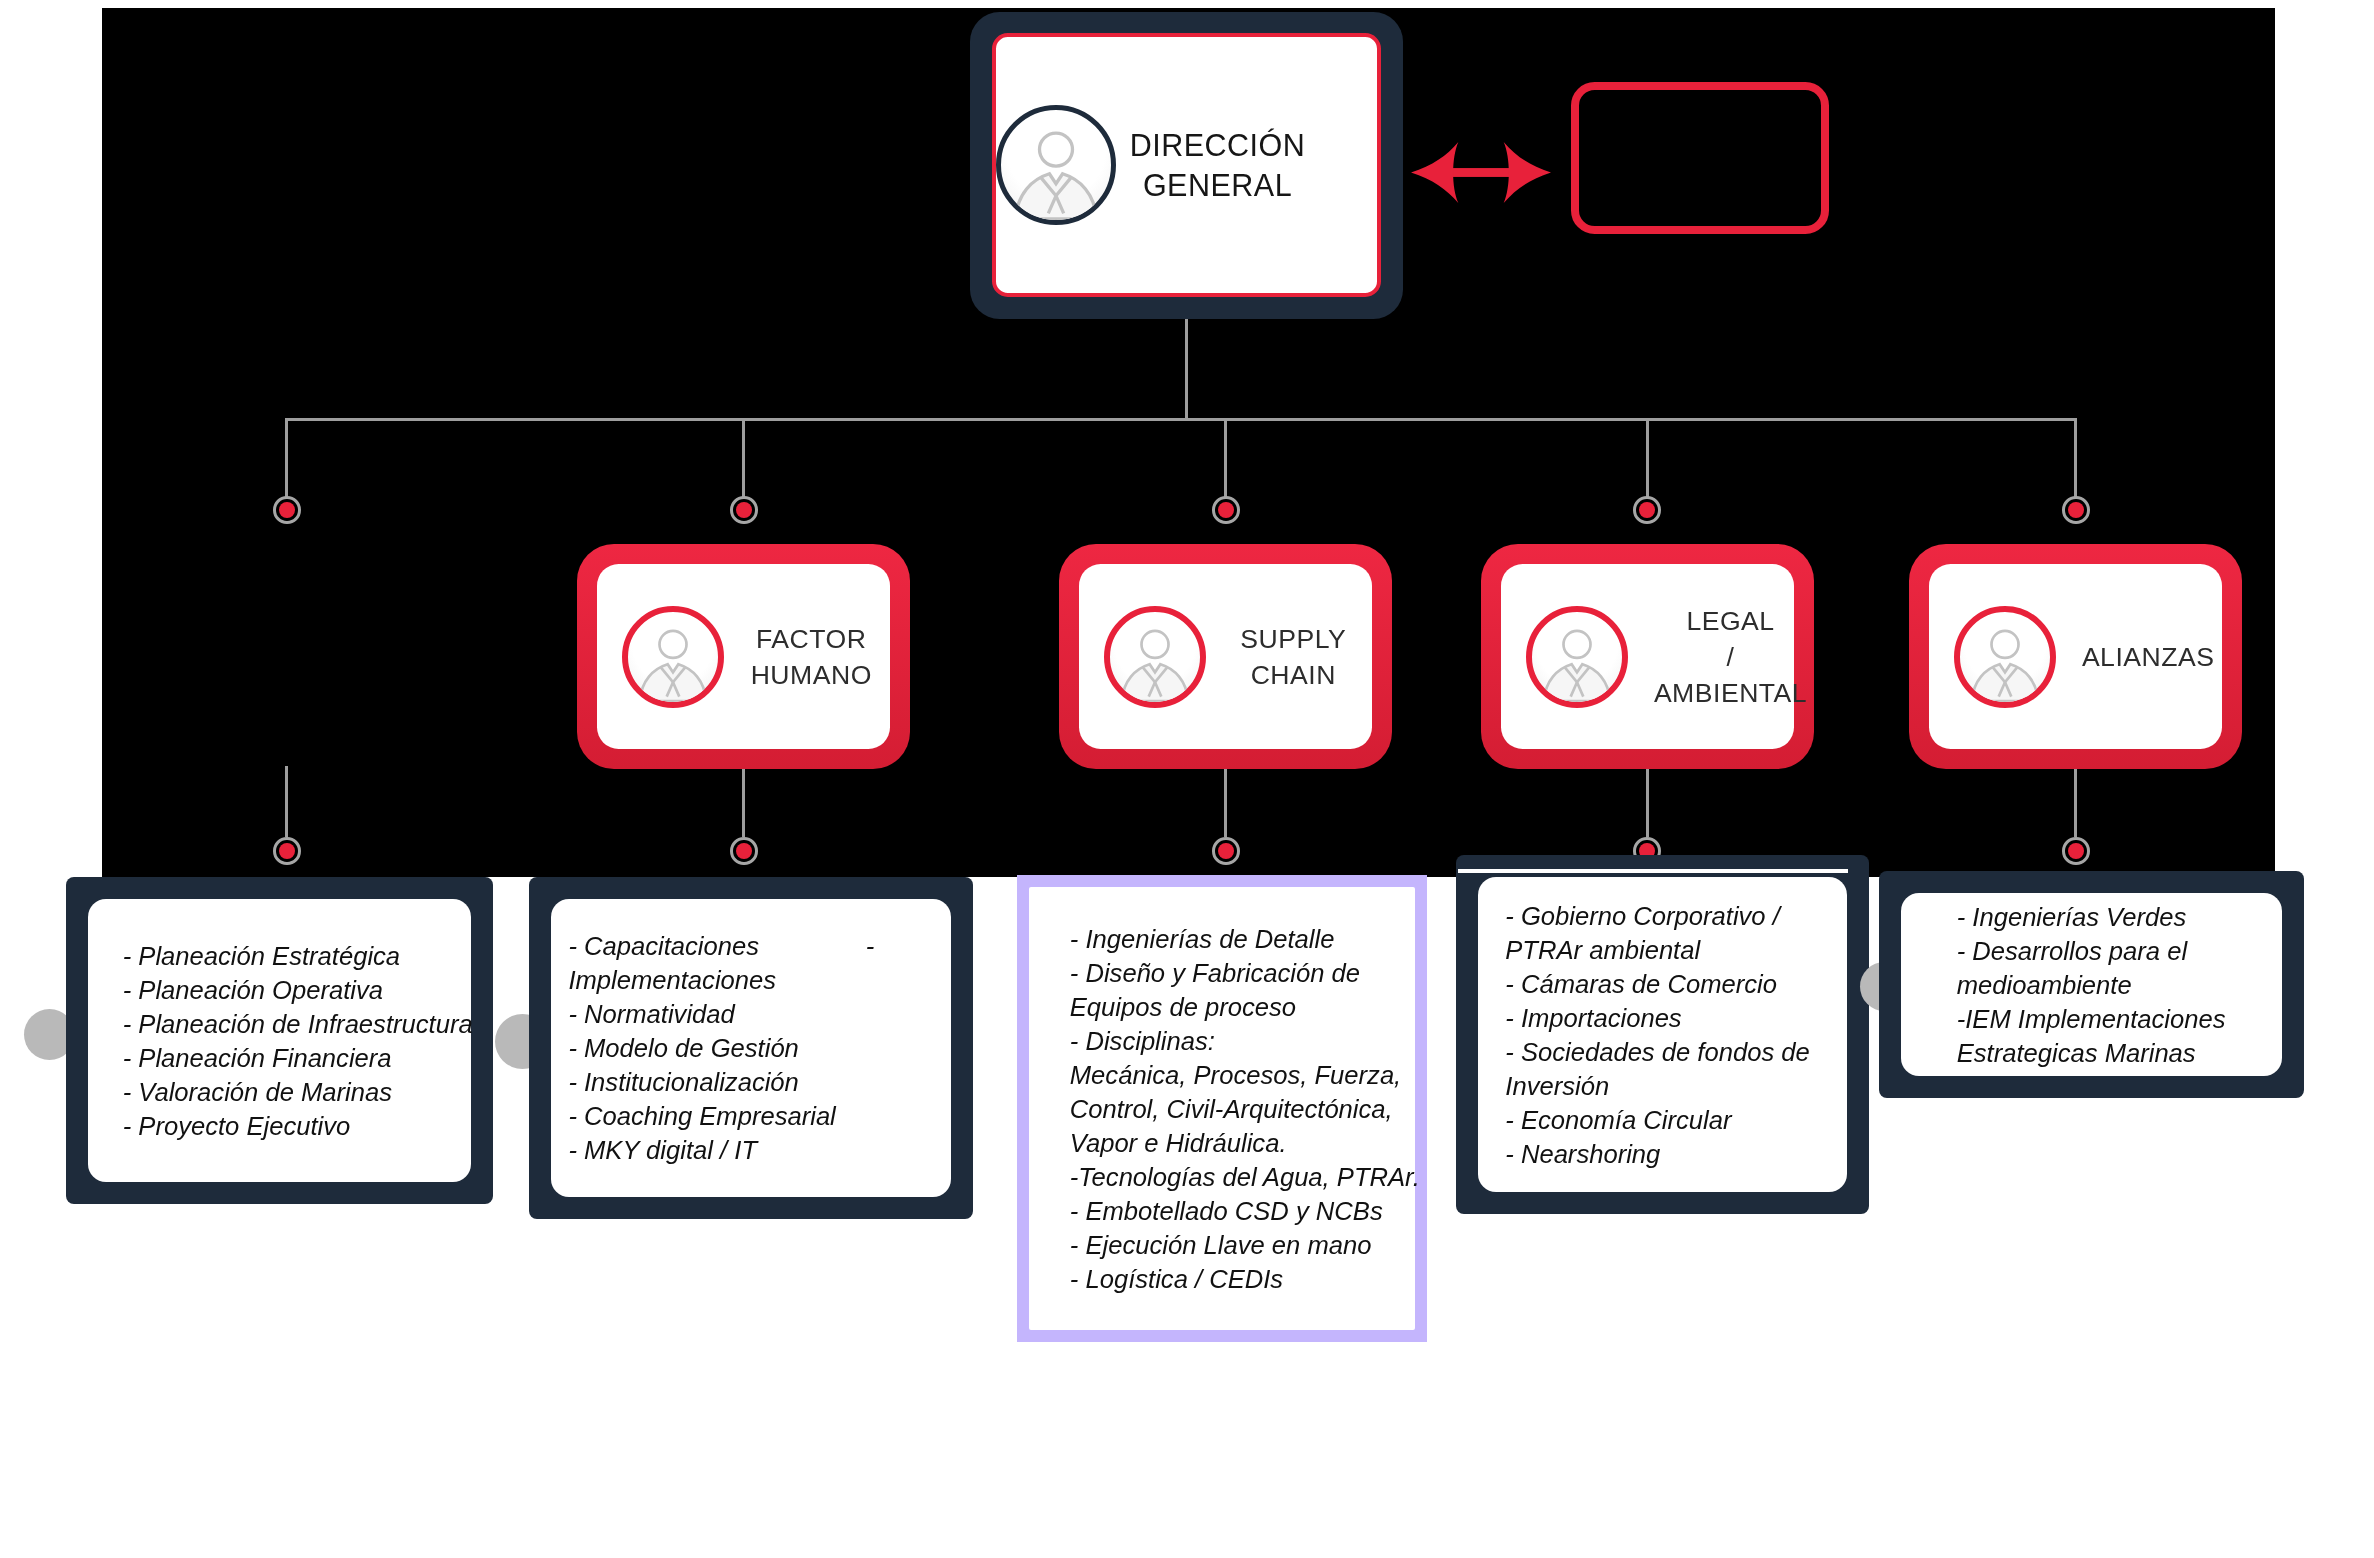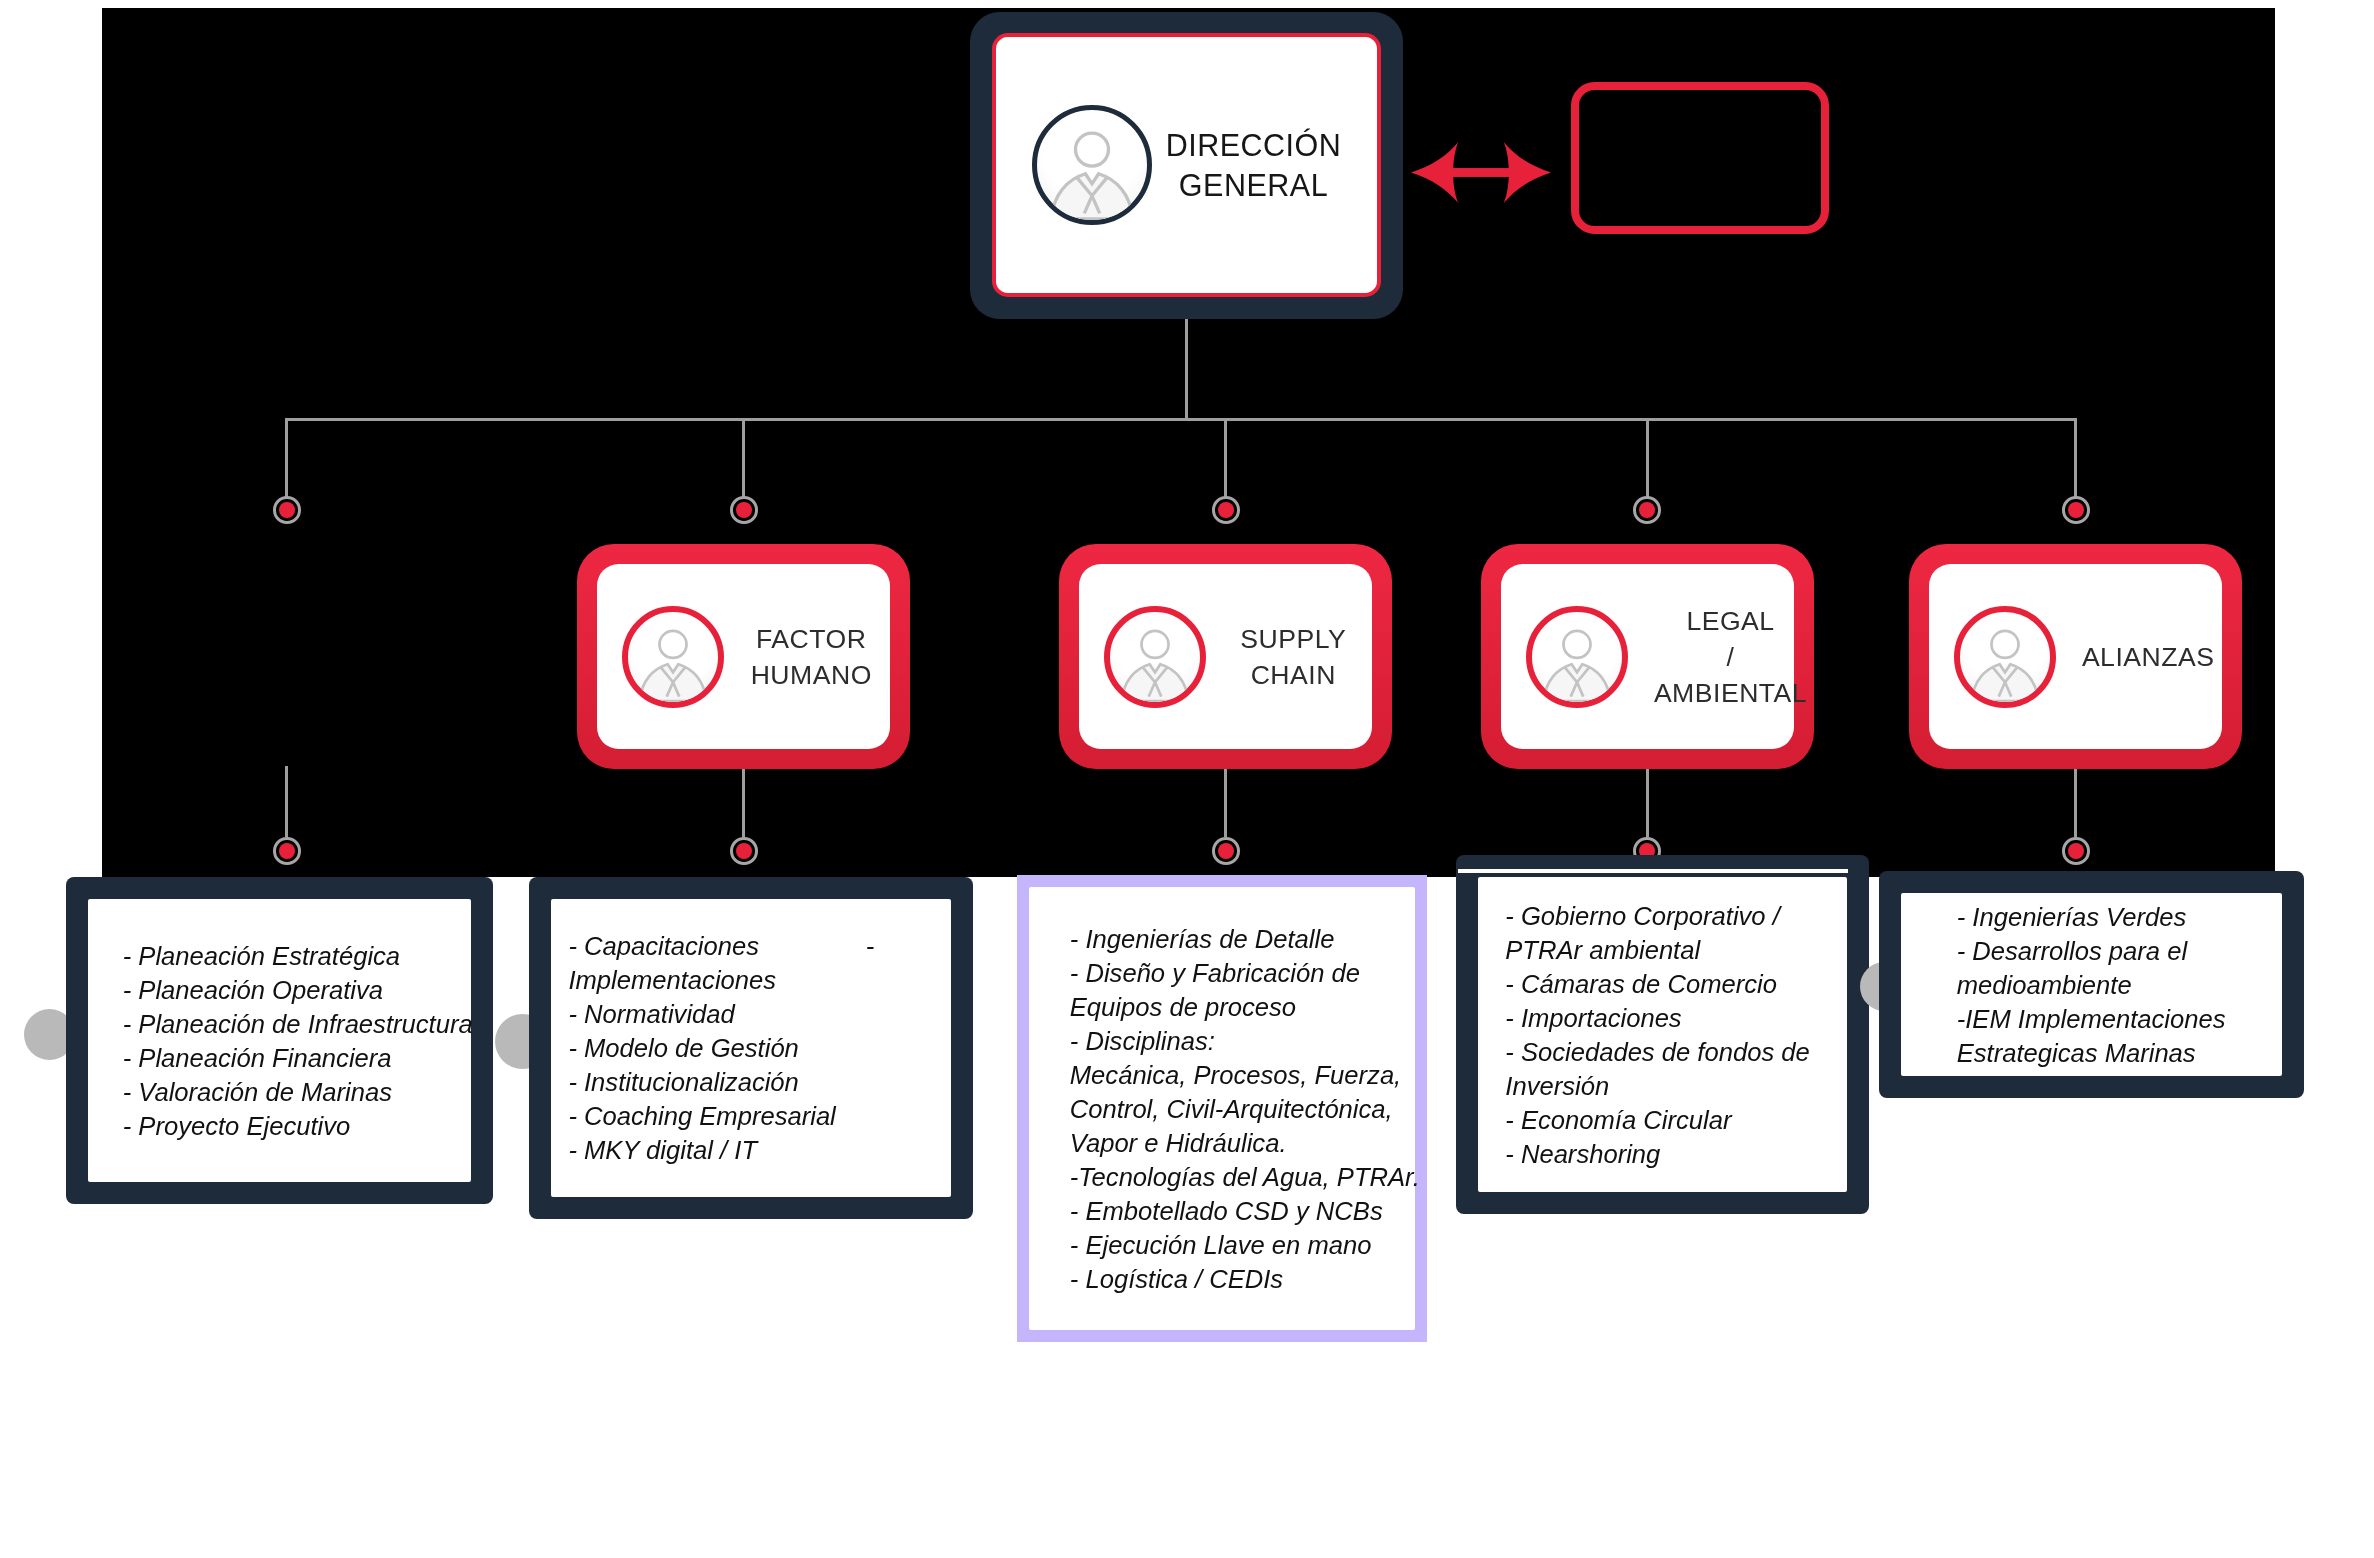--- a/index.html
+++ b/index.html
@@ -11,21 +11,21 @@
   
   .cline{position:absolute;background:#9e9e9e;}
   .dot-ring{position:absolute;width:27.6px;height:27.6px;border:3px solid #a6a6a6;border-radius:50%;
             box-sizing:border-box;background:transparent;}
   .dot-red{position:absolute;width:15.8px;height:15.8px;border-radius:50%;background:#e8213a;}
 
   
   .root-box{position:absolute;left:970px;top:11.8px;width:433px;height:307px;background:#1e2b3b;
             border-radius:29.6px;padding:21.7px;box-sizing:border-box;}
   .root-in{width:100%;height:100%;background:#ffffff;border:4.9px solid #e8213a;border-radius:15.8px;
-           box-sizing:border-box;display:flex;align-items:center;justify-content:center;gap:14px;}
+           box-sizing:border-box;display:flex;align-items:center;justify-content:flex-start;gap:14px;}
   .root-title{font-size:30.5px;line-height:40px;color:#161616;text-align:center;letter-spacing:0.5px;}
 
   
   .avatar{border-radius:50%;background:radial-gradient(circle at 50% 35%,#ffffff 55%,#ededed 100%);
           box-sizing:border-box;flex:0 0 auto;overflow:hidden;}
   .avatar svg{width:100%;height:100%;display:block;}
   .avatar.navy{border:5.9px solid #1e2b3b;width:120px;height:120px;}
   .avatar.red{border:6.9px solid #e8213a;width:102px;height:102px;}
 
   
@@ -37,21 +37,21 @@
   .card{position:absolute;top:544px;width:333px;height:225px;border-radius:37px;
         background:linear-gradient(180deg,#ee2742 0%,#d41d33 100%);padding:19.7px;box-sizing:border-box;}
   .card-in{width:100%;height:100%;background:#ffffff;border-radius:21.7px;display:flex;
            align-items:center;gap:25.6px;padding-left:25.6px;box-sizing:border-box;}
   .card-label{flex:1 1 auto;text-align:center;font-size:26.6px;line-height:36px;color:#2d2d2d;
               letter-spacing:0.5px;padding-right:17.7px;}
 
   
   .dbox{position:absolute;background:#1e2b3b;border-radius:7.9px;padding:21.7px;box-sizing:border-box;}
   .dbox.blackframe{background:#c4b5fd;padding:11.8px;border-radius:0;}
-  .dbox-in{width:100%;height:100%;background:#ffffff;border-radius:2px;box-sizing:border-box;
+  .dbox-in{width:100%;height:100%;background:#ffffff;border-radius:18px;box-sizing:border-box;
            display:flex;flex-direction:column;justify-content:center;}
   .dbox.blackframe .dbox-in{border-radius:2px;}
   .dlist{font-style:italic;font-size:25.6px;line-height:34px;color:#111111;white-space:pre;}
 
   .gcirc{position:absolute;border-radius:50%;background:#b9b9b9;}
   .white-line{position:absolute;background:#ffffff;}
 </style>
 </head>
 <body>
 

